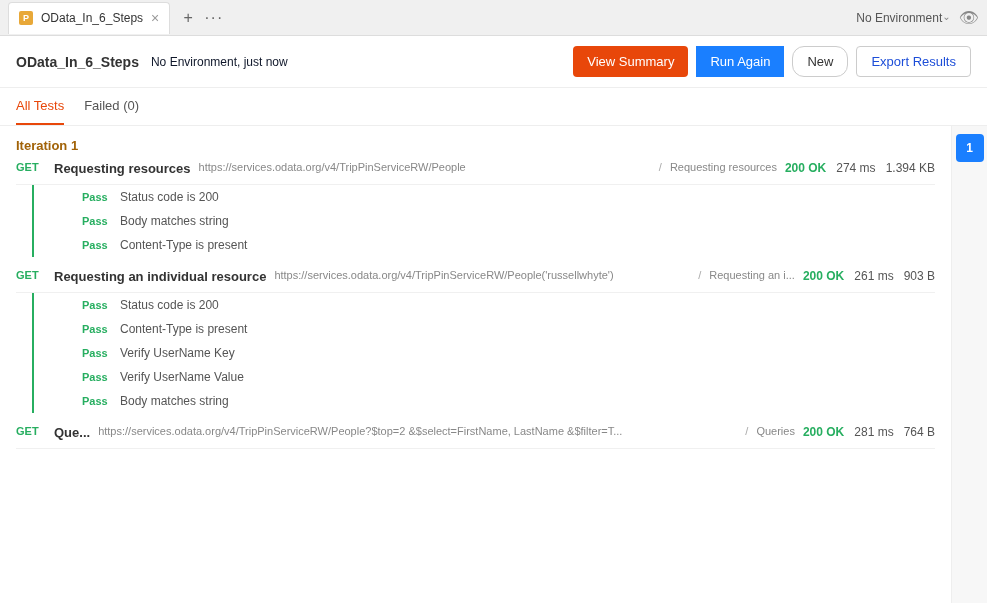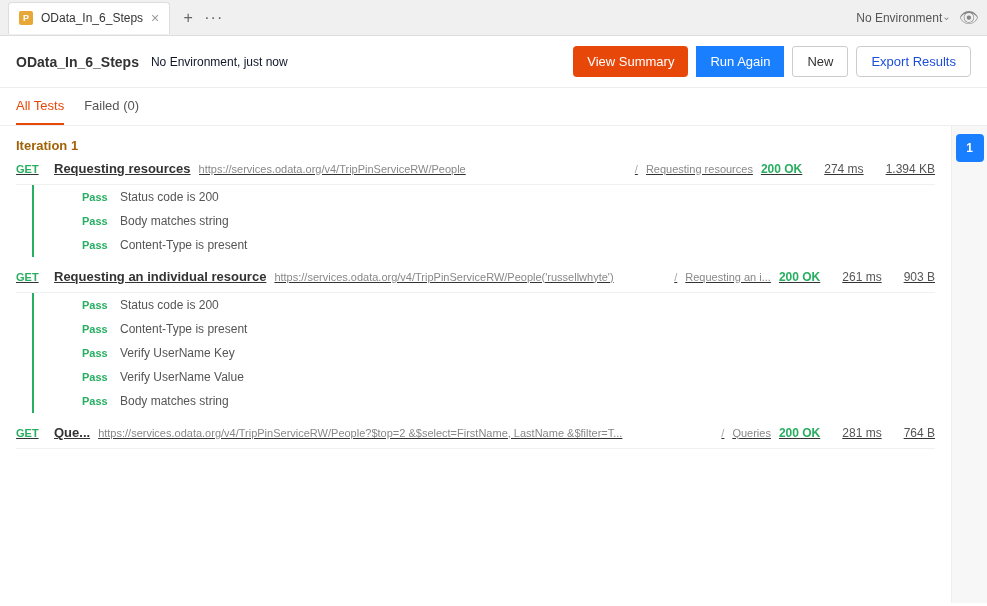--- a/index.html
+++ b/index.html
@@ -108,21 +108,21 @@
       border-radius: 0;
       cursor: pointer;
       font-size: 13px;
       font-weight: 500;
     }
     .btn-new {
       background: #fff;
       color: #333;
       border: 1px solid #ccc;
       padding: 7px 14px;
-      border-radius: 3px;
+      border-radius: 12px;
       cursor: pointer;
       font-size: 13px;
     }
     .btn-export {
       background: #fff;
       color: #1d4ed8;
       border: 1px solid #ccc;
       padding: 7px 14px;
       border-radius: 4px;
       cursor: pointer;
@@ -162,26 +162,25 @@
     }
     .iteration-label {
       font-weight: 600;
       font-size: 13px;
       color: #a16207;
     }
 
     
     .request-row {
       display: flex;
-      align-items: center;
+      align-items: flex-start;
       padding: 8px 0;
       gap: 8px;
       border-bottom: 1px solid #f0f0f0;
       cursor: pointer;
-      text-decoration: underline;
     }
     .method-badge {
       font-size: 11px;
       font-weight: 700;
       color: #27ae60;
       width: 30px;
       flex-shrink: 0;
     }
     .request-name {
       font-weight: 600;
@@ -205,21 +204,21 @@
       font-size: 11px;
       color: #888;
       max-width: 120px;
       overflow: hidden;
       text-overflow: ellipsis;
       white-space: nowrap;
     }
     .request-meta {
       display: flex;
       align-items: center;
-      gap: 22px;
+      gap: 10px;
       flex-shrink: 0;
       font-size: 12px;
     }
     .status-ok { color: #27ae60; font-weight: 600; }
     .time-ms { color: #555; }
     .size-kb { color: #555; }
 
     
     .test-group {
       display: flex;

